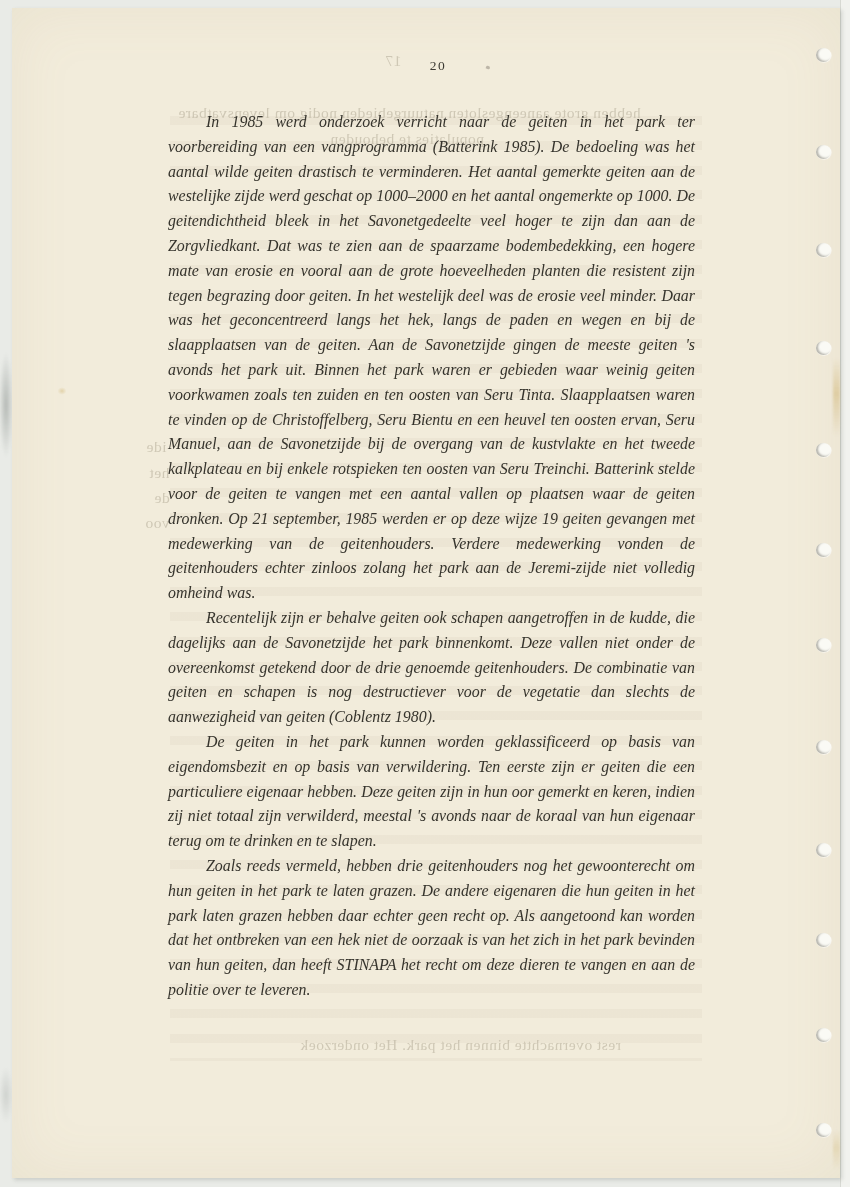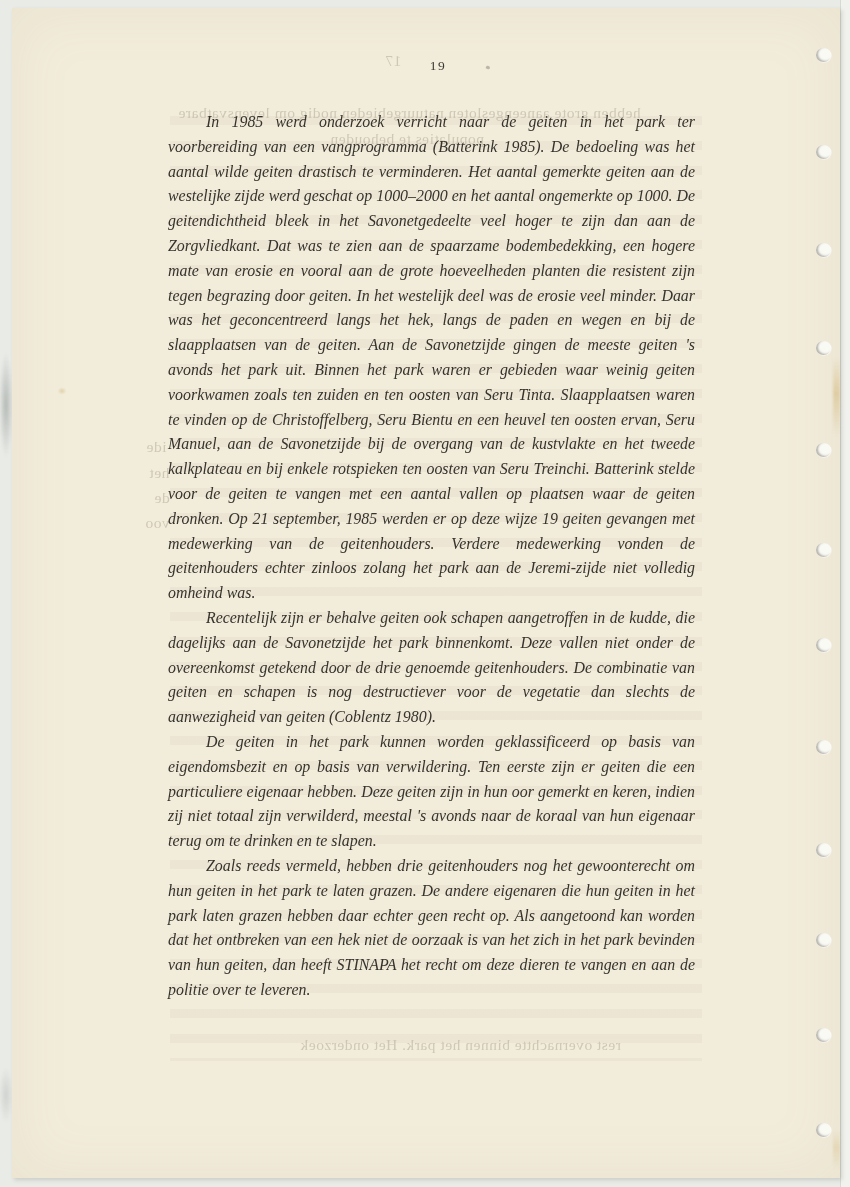--- a/index.html
+++ b/index.html
@@ -142,21 +142,21 @@
   <span class="ghost" style="left: 385px; top: 52px;">17</span>
       <span class="ghost" style="left: 178px; top: 104px;">hebben grote aaneengesloten natuurgebieden nodig om levensvatbare</span>
       <span class="ghost" style="left: 330px; top: 130px;">populaties te behouden</span>
       <span class="ghost" style="left: 146px; top: 438px;">ide</span>
       <span class="ghost" style="left: 149px; top: 464px;">het</span>
       <span class="ghost" style="left: 154px; top: 489px;">de</span>
       <span class="ghost" style="left: 145px; top: 514px;">voo</span>
       <span class="ghost" style="left: 300px; top: 1036px;">rest overnachtte binnen het park. Het onderzoek</span>
     </div>
 
-  <div class="page-number" style="position:absolute;">19</div>
+  <div class="page-number" style="position:absolute;">20</div>
   <div class="pagenum-speck"></div>
 
   <div class="text-block">
       <p class="para indent">In 1985 werd onderzoek verricht naar de geiten in het park ter voorbereiding van een vangprogramma (Batterink 1985). De bedoeling was het aantal wilde geiten drastisch te verminderen. Het aantal gemerkte geiten aan de westelijke zijde werd geschat op 1000–2000 en het aantal ongemerkte op 1000. De geitendichtheid bleek in het Savonetgedeelte veel hoger te zijn dan aan de Zorgvliedkant. Dat was te zien aan de spaarzame bodembedekking, een hogere mate van erosie en vooral aan de grote hoeveelheden planten die resistent zijn tegen begrazing door geiten. In het westelijk deel was de erosie veel minder.  Daar was het geconcentreerd langs het hek, langs de paden en wegen en bij de slaapplaatsen van de geiten. Aan de Savonetzijde gingen de meeste geiten 's avonds het park uit. Binnen het park waren er gebieden waar weinig geiten voorkwamen zoals ten zuiden en ten oosten van Seru Tinta. Slaapplaatsen waren te vinden op de Christoffelberg, Seru Bientu en een heuvel ten oosten ervan, Seru Manuel, aan de Savonetzijde bij de overgang van de kustvlakte en het tweede kalkplateau en bij enkele rotspieken ten oosten van Seru Treinchi. Batterink stelde voor de geiten te vangen met een aantal vallen op plaatsen waar de geiten dronken.  Op 21 september, 1985 werden er op deze wijze 19 geiten gevangen met medewerking van de geitenhouders. Verdere medewerking vonden de geitenhouders echter zinloos zolang het park aan de Jeremi-zijde niet volledig omheind was.</p>
       <p class="para indent">Recentelijk zijn er behalve geiten ook schapen aangetroffen in de kudde, die dagelijks aan de Savonetzijde het park binnenkomt. Deze vallen niet onder de overeenkomst getekend door de drie genoemde geitenhouders. De combinatie van geiten en schapen is nog destructiever voor de vegetatie dan slechts de aanwezigheid van geiten (Coblentz 1980).</p>
       <p class="para indent">De geiten in het park kunnen worden geklassificeerd op basis van eigendomsbezit en op basis van verwildering.  Ten eerste zijn er geiten die een particuliere eigenaar hebben.  Deze geiten zijn in hun oor gemerkt en keren, indien zij niet totaal zijn verwilderd, meestal 's avonds naar de koraal van hun eigenaar terug om te drinken en te slapen.</p>
       <p class="para indent">Zoals reeds vermeld, hebben drie geitenhouders nog het gewoonterecht om hun geiten in het park te laten grazen.  De andere eigenaren die hun geiten in het park laten grazen hebben daar echter geen recht op. Als aangetoond kan worden dat het ontbreken van een hek niet de oorzaak is van het zich in het park bevinden van hun geiten, dan heeft STINAPA het recht om deze dieren te vangen en aan de politie over te leveren.</p>
     </div>
 
   <div class="fox-streak"></div>

